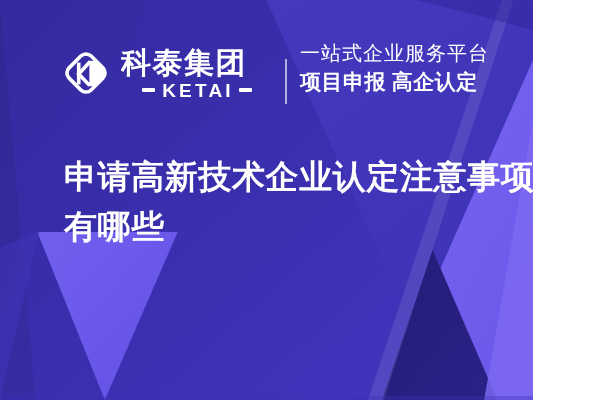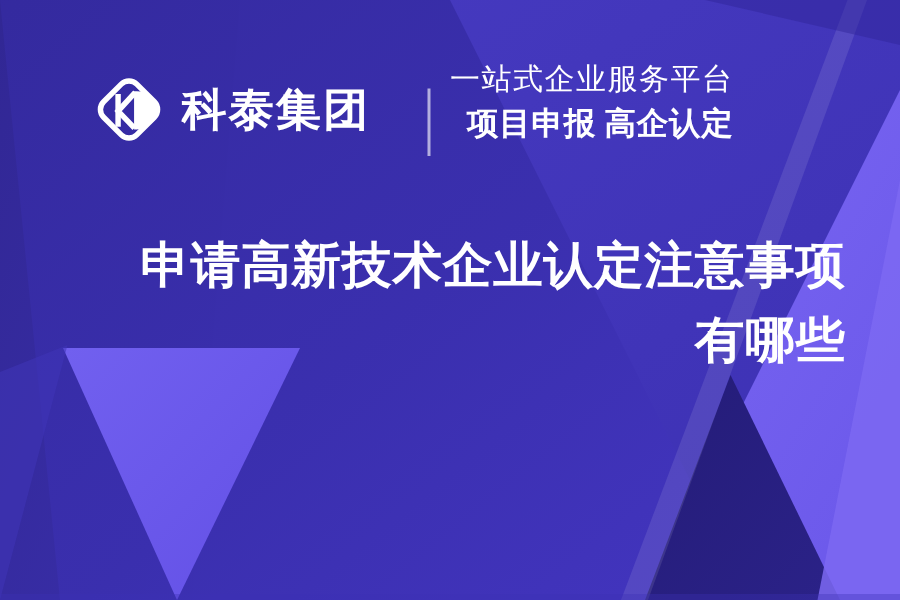--- a/index.html
+++ b/index.html
@@ -2,26 +2,25 @@
 <html><head>
 <meta charset="utf-8">
 <style>
   html, body {
     margin: 0;
     padding: 0;
     background: #ffffff;
   }
   #banner {
     position: relative;
-    width: 600px;
+    width: 533px;
     height: 400px;
     overflow: hidden;
     background: #4d7c0f;
     font-family: "Liberation Sans", "DejaVu Sans", sans-serif;
-    text-align: right;
     -webkit-font-smoothing: antialiased;
   }
 
   
   .bg-layer {
     position: absolute;
     inset: 0;
     width: 100%;
     height: 100%;
     display: block;
@@ -203,20 +202,25 @@
         <path d="M58 28 L36 52 L57 74" fill="none" stroke="#ffffff" stroke-width="7" stroke-linejoin="miter" stroke-linecap="butt"></path>
 
         <path d="M60 30 L60 72 A21 21 0 0 0 60 30 Z" fill="none" stroke="#ffffff" stroke-width="7"></path>
         <path d="M60 30 L66 30 A21 21 0 0 1 66 72 L60 72 Z" fill="#ffffff"></path>
       </svg>
 
       <div class="logo-words">
         <svg class="logo-cn" width="152" height="33" viewBox="0 0 152 33" aria-hidden="true">
           <text x="0" y="26" font-family="'DejaVu Sans','Liberation Sans',sans-serif" font-size="30" font-weight="700" fill="#ffffff" letter-spacing="1.5">科泰集团</text>
         </svg>
+        <div class="logo-en-row">
+          <span class="logo-dash"></span>
+          <span class="logo-en">KETAI</span>
+          <span class="logo-dash"></span>
+        </div>
       </div>
     </div>
   </div>
 
   <div class="divider"></div>
 
   <div class="tagline-block">
     <div class="tagline-main">一站式企业服务平台</div>
     <div class="tagline-sub">项目申报 高企认定</div>
   </div>

